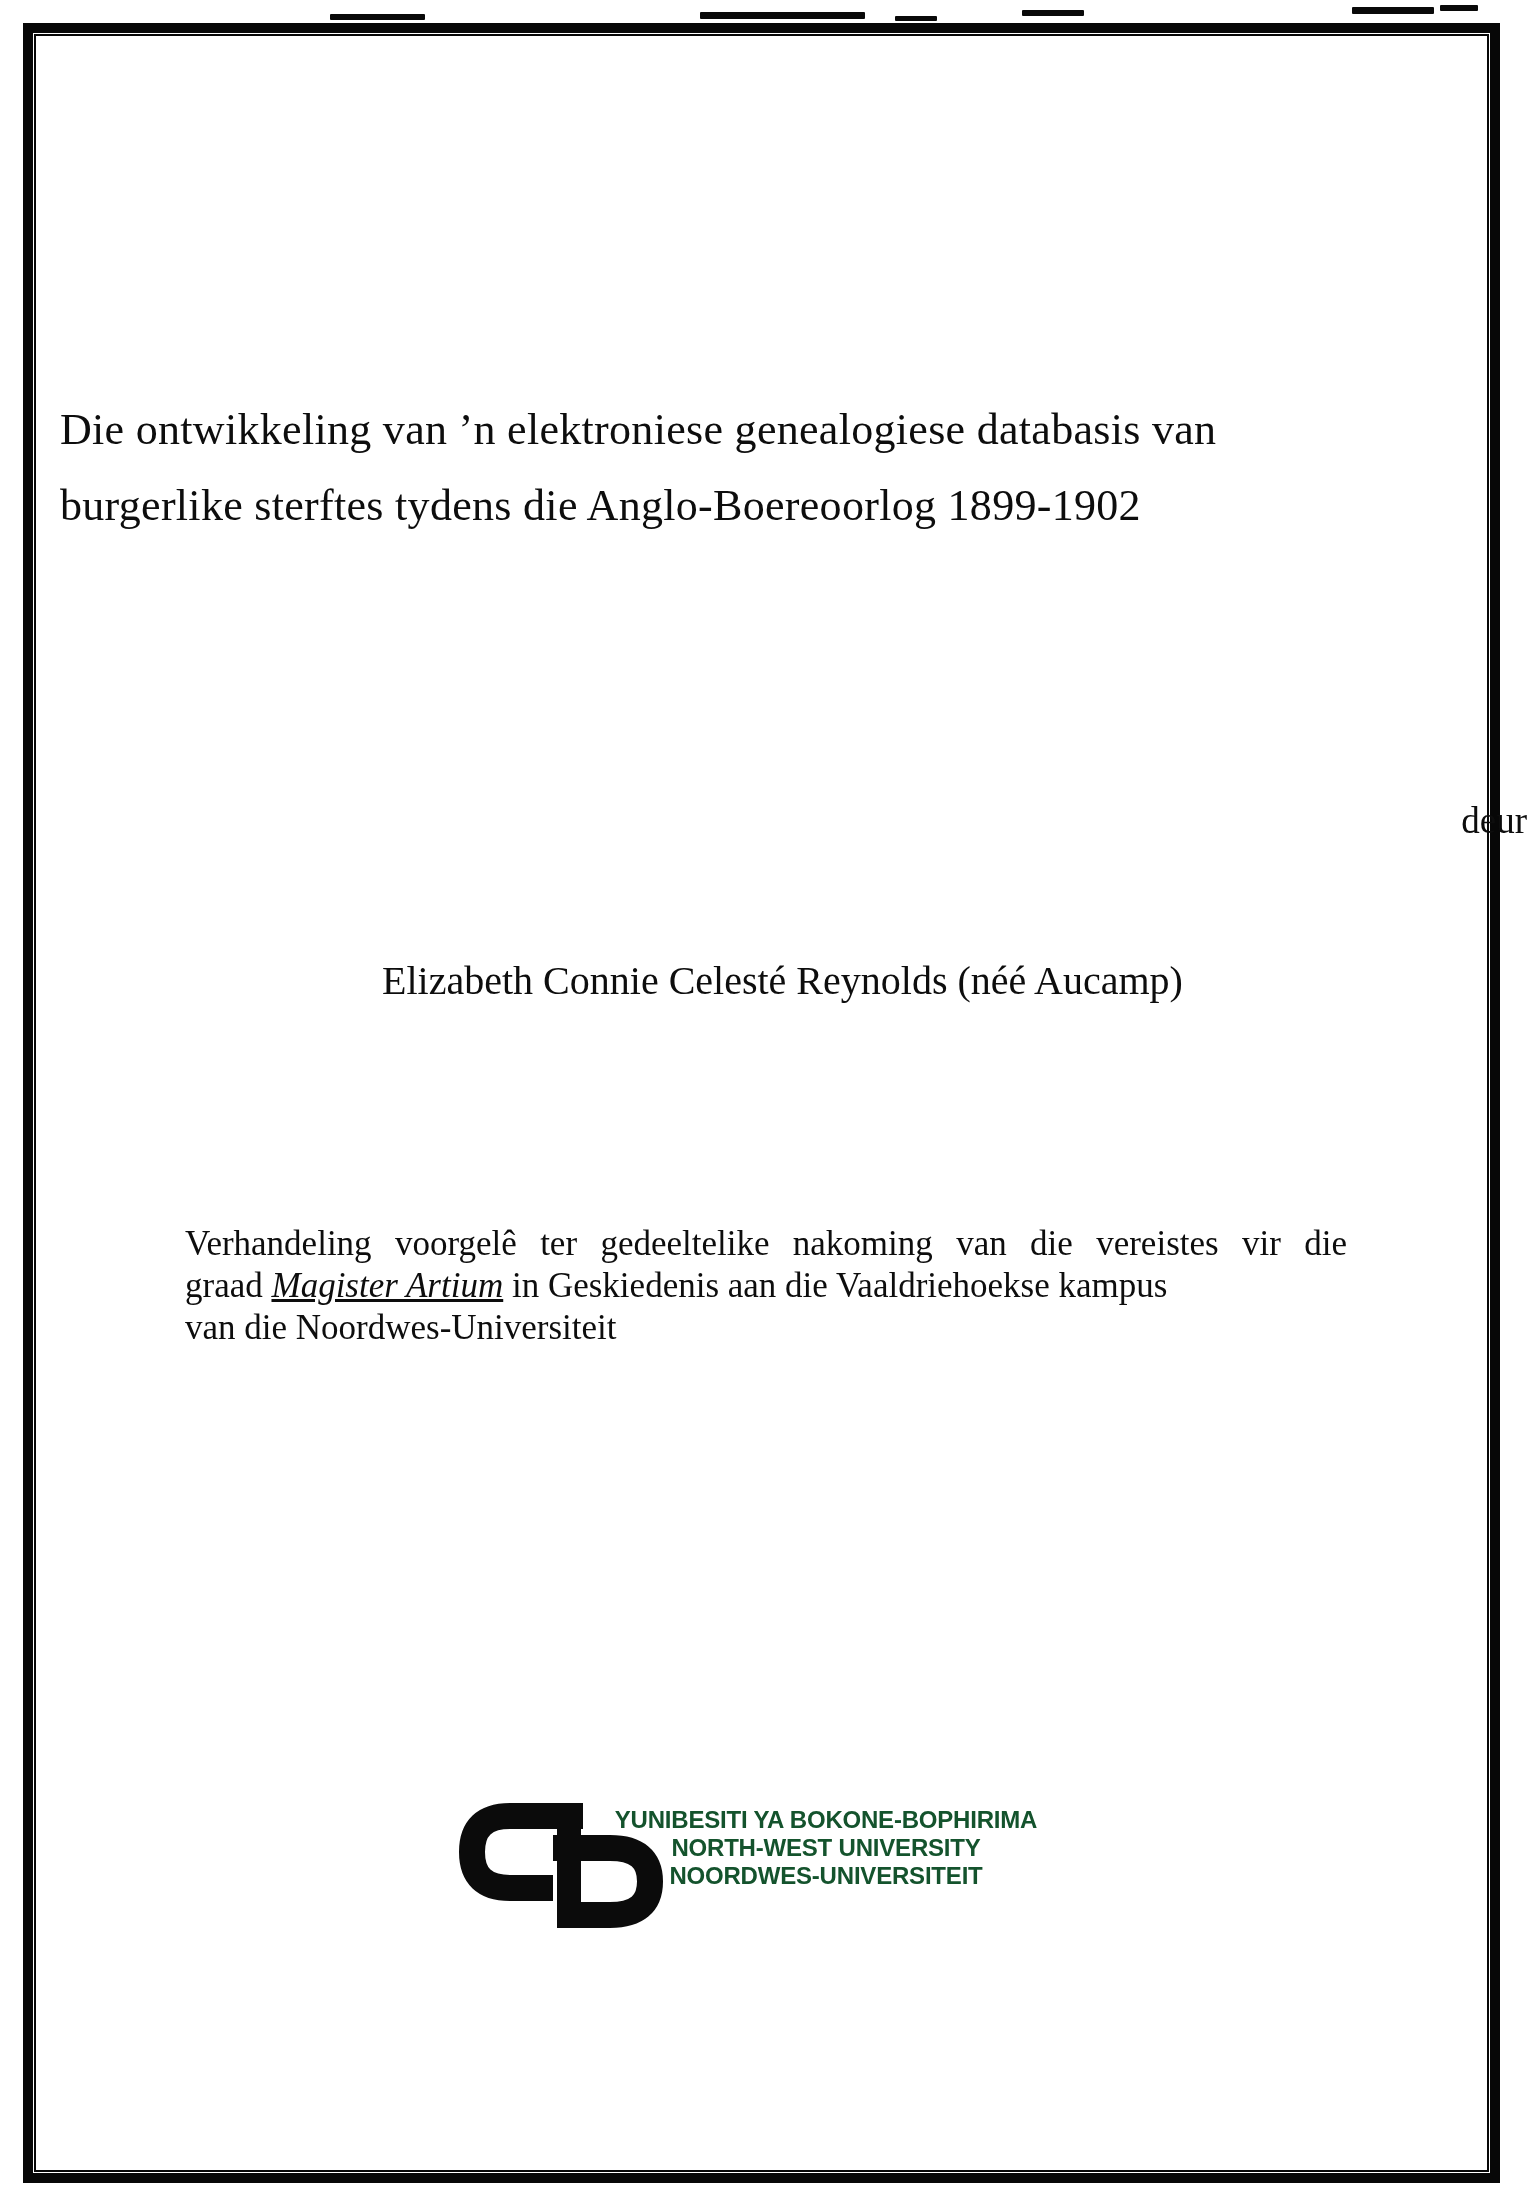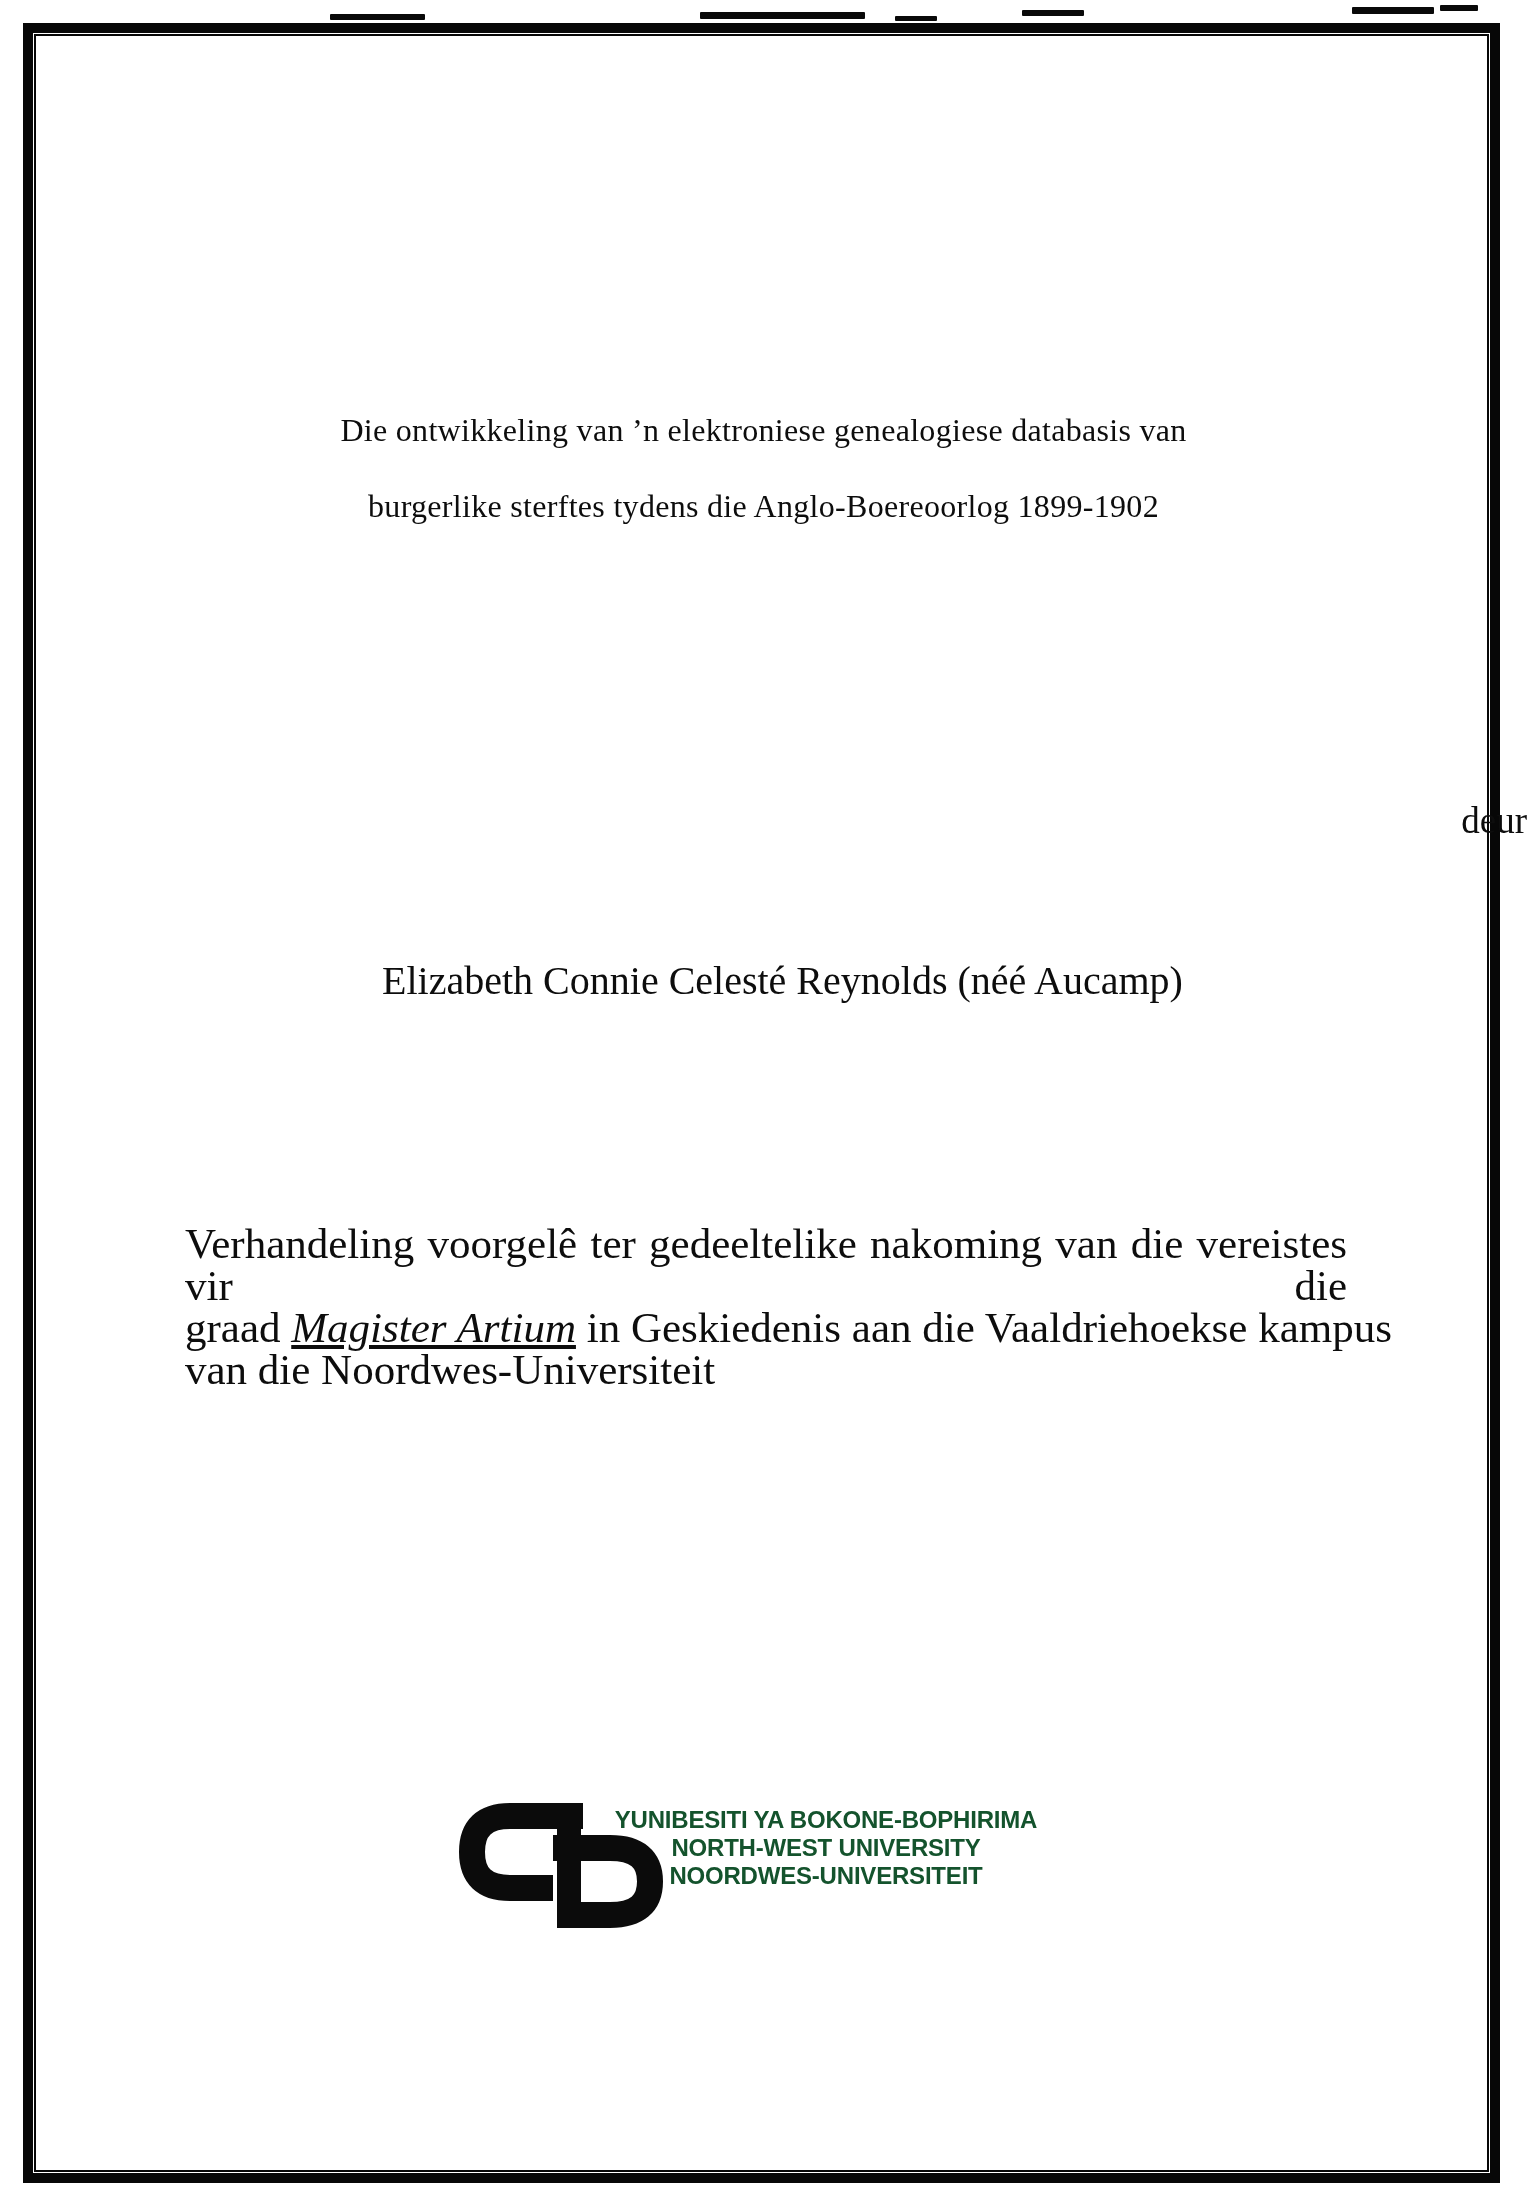--- a/index.html
+++ b/index.html
@@ -30,22 +30,21 @@
   .a1 { left: 330px;  top: 14px; width: 95px;  height: 6px; }
   .a2 { left: 700px;  top: 12px; width: 165px; height: 7px; }
   .a3 { left: 895px;  top: 16px; width: 42px;  height: 5px; }
   .a4 { left: 1022px; top: 10px; width: 62px;  height: 6px; }
   .a5 { left: 1352px; top: 7px;  width: 82px;  height: 7px; }
   .a6 { left: 1440px; top: 5px;  width: 38px;  height: 6px; }
 
   .title {
     position: absolute;
     left: 60px; right: 60px; top: 392px;
-    text-align: center;
-    font-size: 32px;
+    font-size: 44px;
     line-height: 76px;
     letter-spacing: 0.3px;
   }
   .title-line { white-space: nowrap; }
 
   .byline {
     position: absolute;
     left: 0; right: 0; top: 800px;
     text-align: right;
     font-size: 37px;
@@ -57,21 +56,21 @@
     text-align: center;
     font-size: 40px;
     line-height: 46px;
     padding-left: 38px;
   }
 
   .statement {
     position: absolute;
     left: 185px; top: 1223px;
     width: 1162px;
-    font-size: 43px;
+    font-size: 35px;
     line-height: 42px;
   }
   .st-justify { text-align: justify; text-align-last: justify; }
   .st-nowrap { white-space: nowrap; }
   .it { font-style: italic; text-decoration: underline; }
 
   .supervisor {
     position: absolute;
     left: 185px; top: 1646px;
     font-size: 37px;

